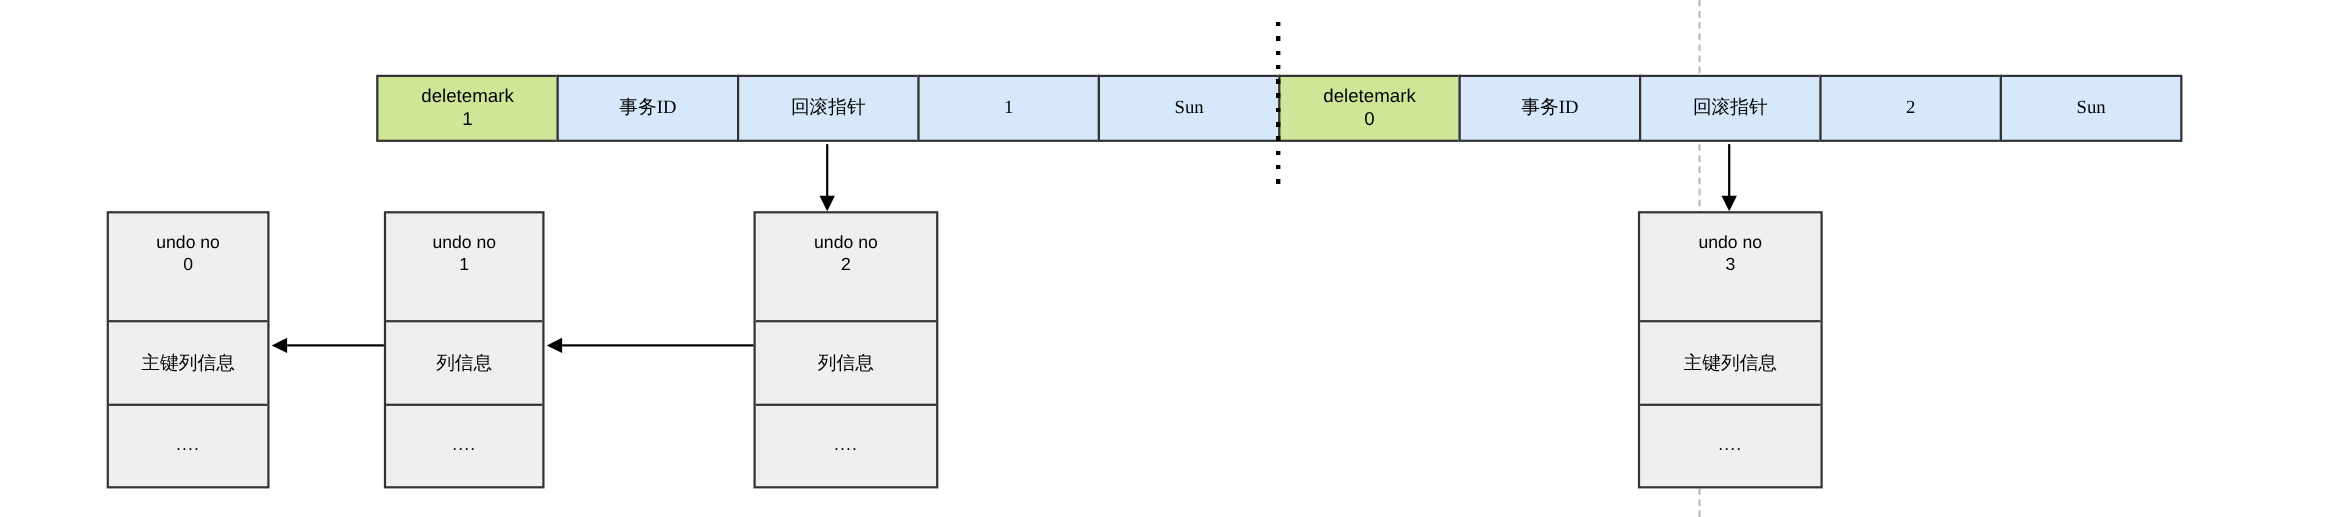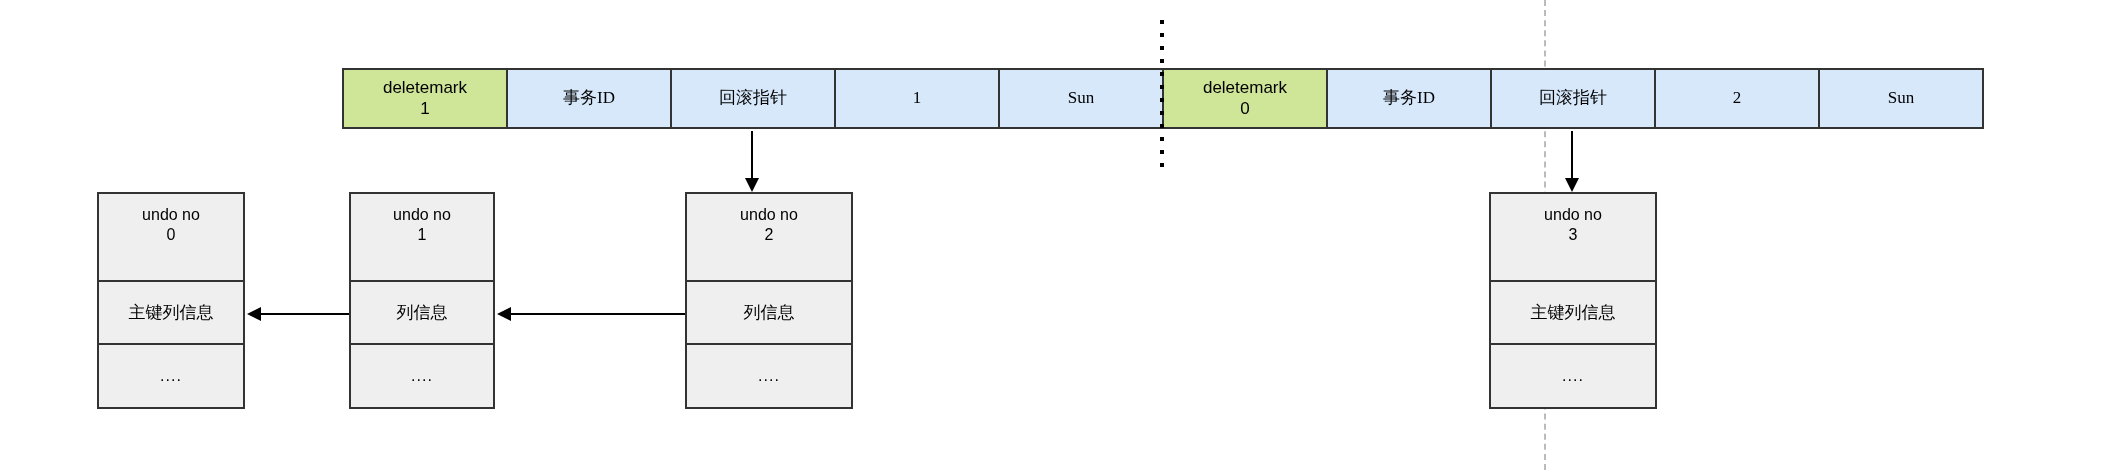--- a/index.html
+++ b/index.html
@@ -46,21 +46,21 @@
   }
   
   .dashed-divider{
     position:absolute;left:1544px;top:0;
     height:470px;width:0;
     border-left:2px dashed var(--dashline);
     z-index:0;
   }
   
   .ubox{
-    position:absolute;top:192px;height:217px;
+    position:absolute;top:192px;height:252px;
     box-sizing:border-box;
     background:var(--gray);
     border:2px solid var(--border);
     display:flex;flex-direction:column;
     z-index:2;
   }
   .urow{
     flex:1;
     border-top:2px solid var(--border);
     display:flex;align-items:center;justify-content:center;

